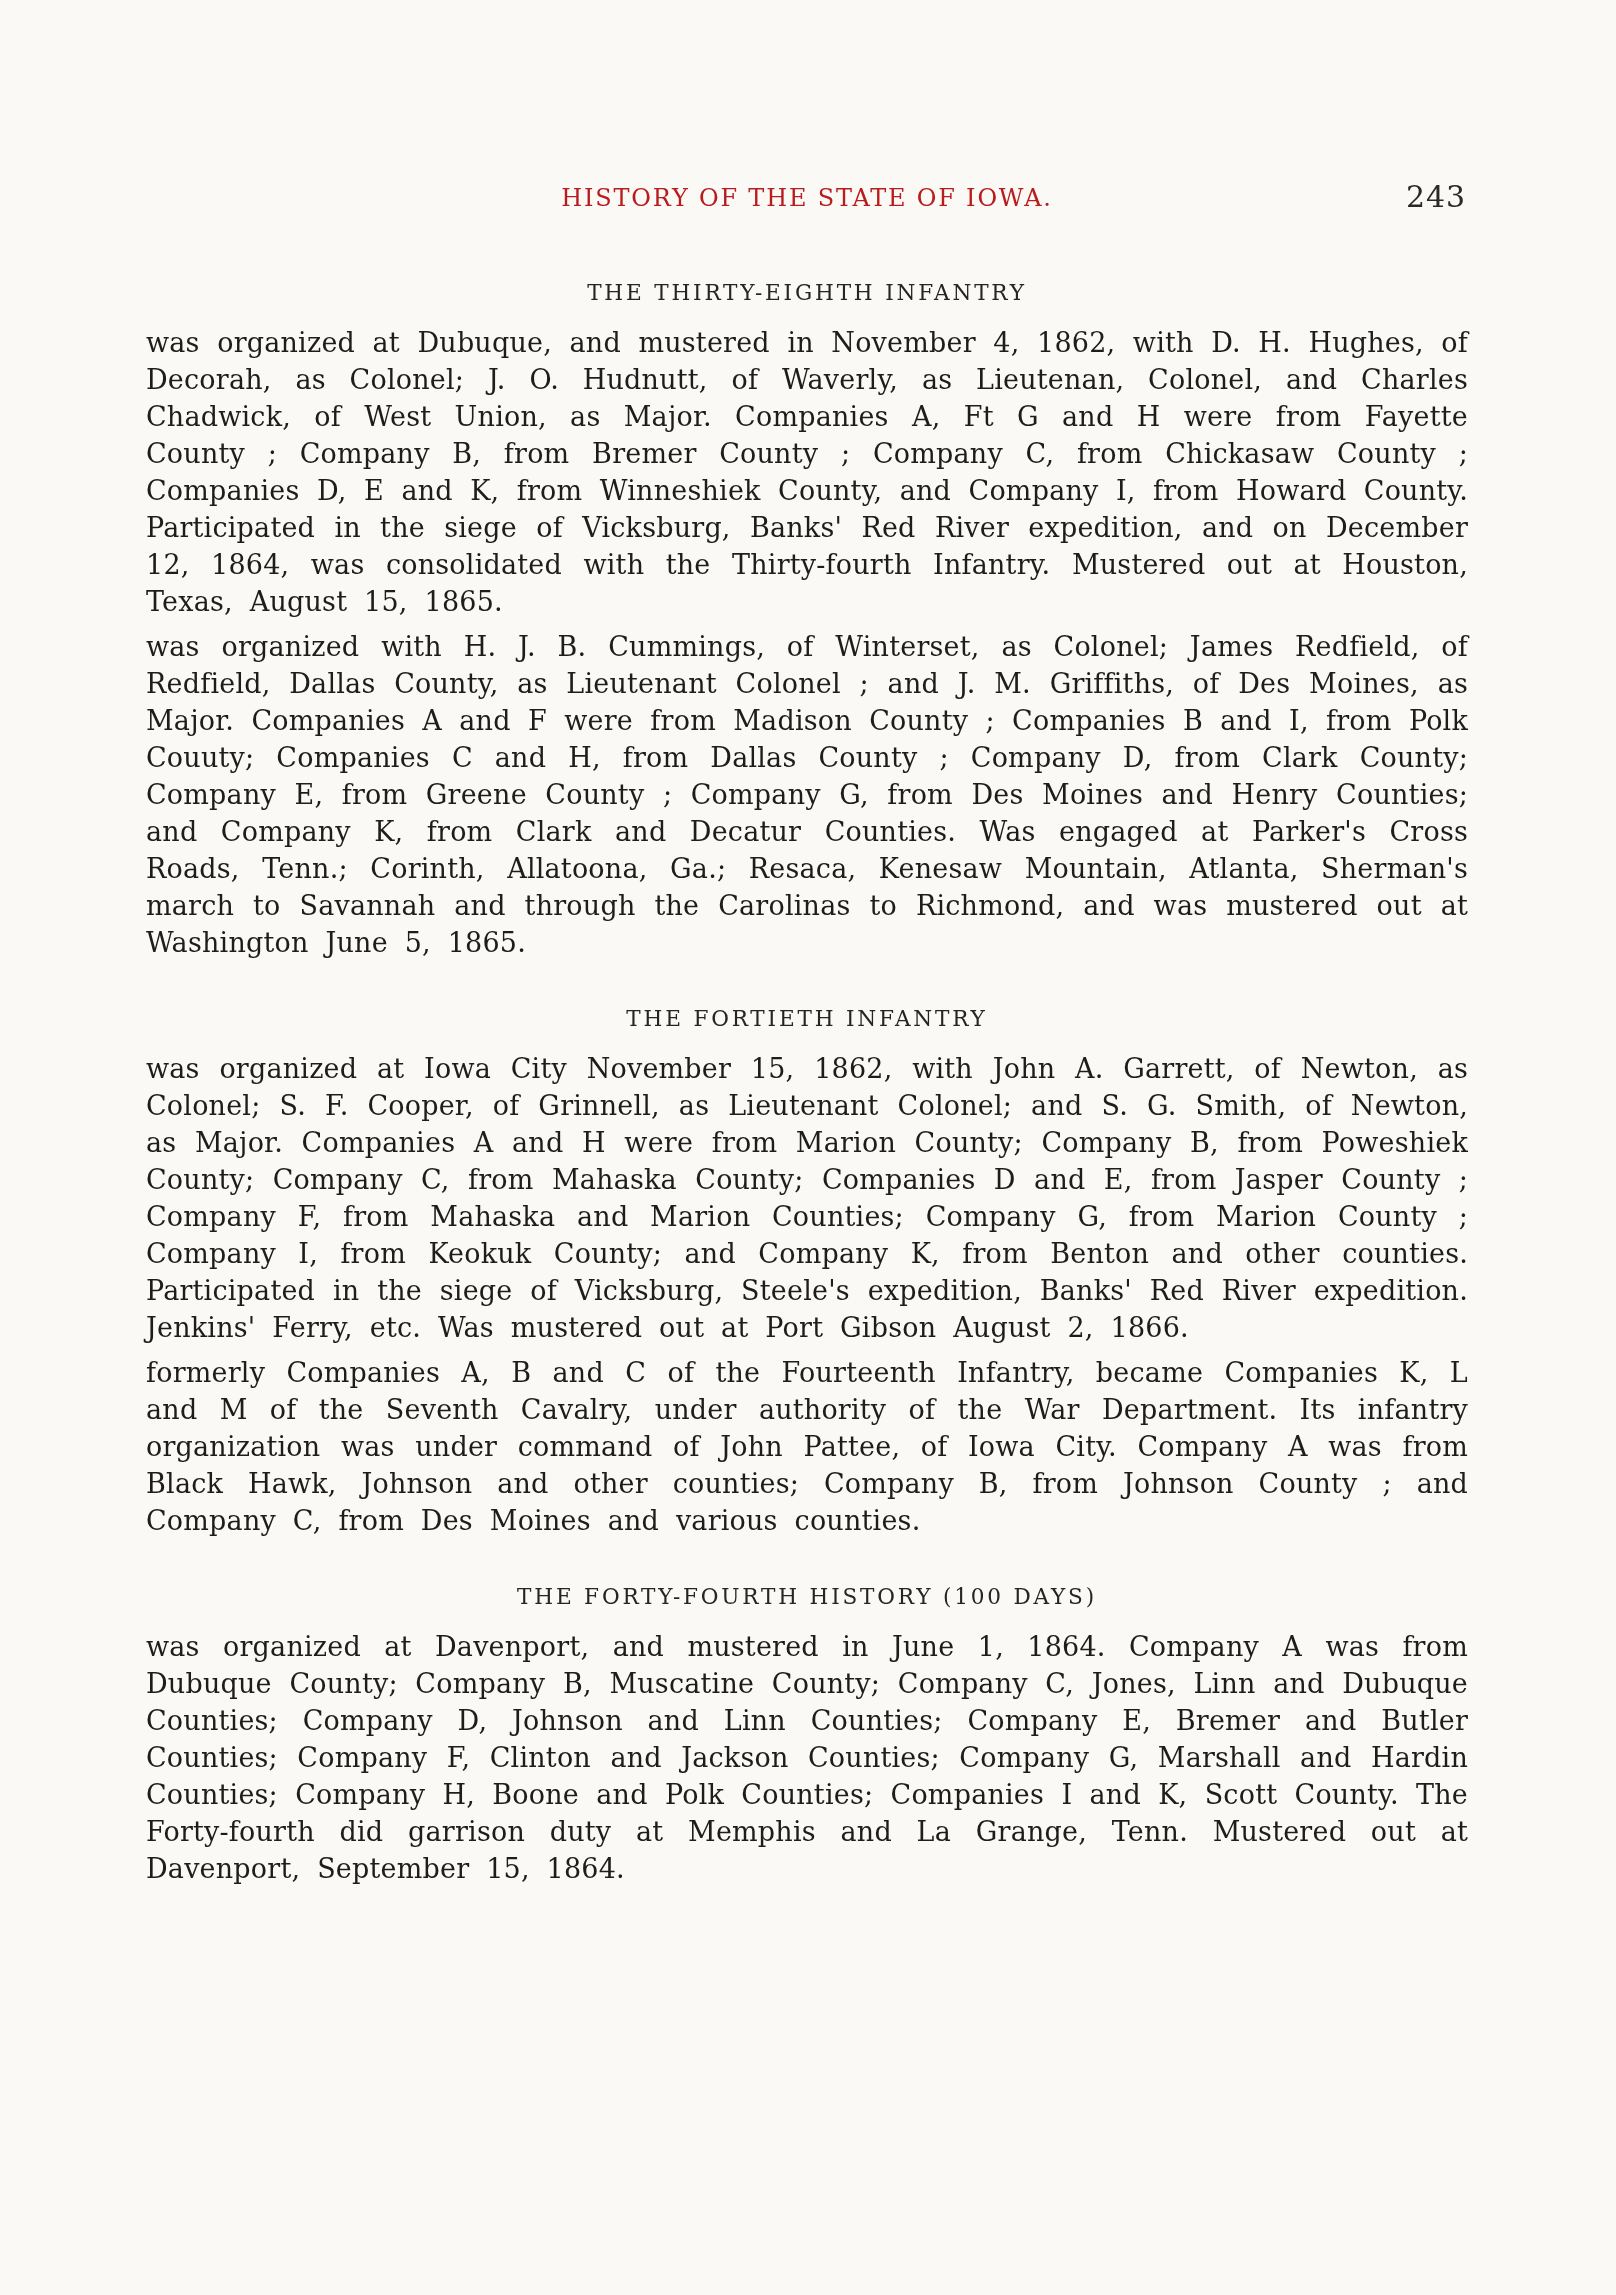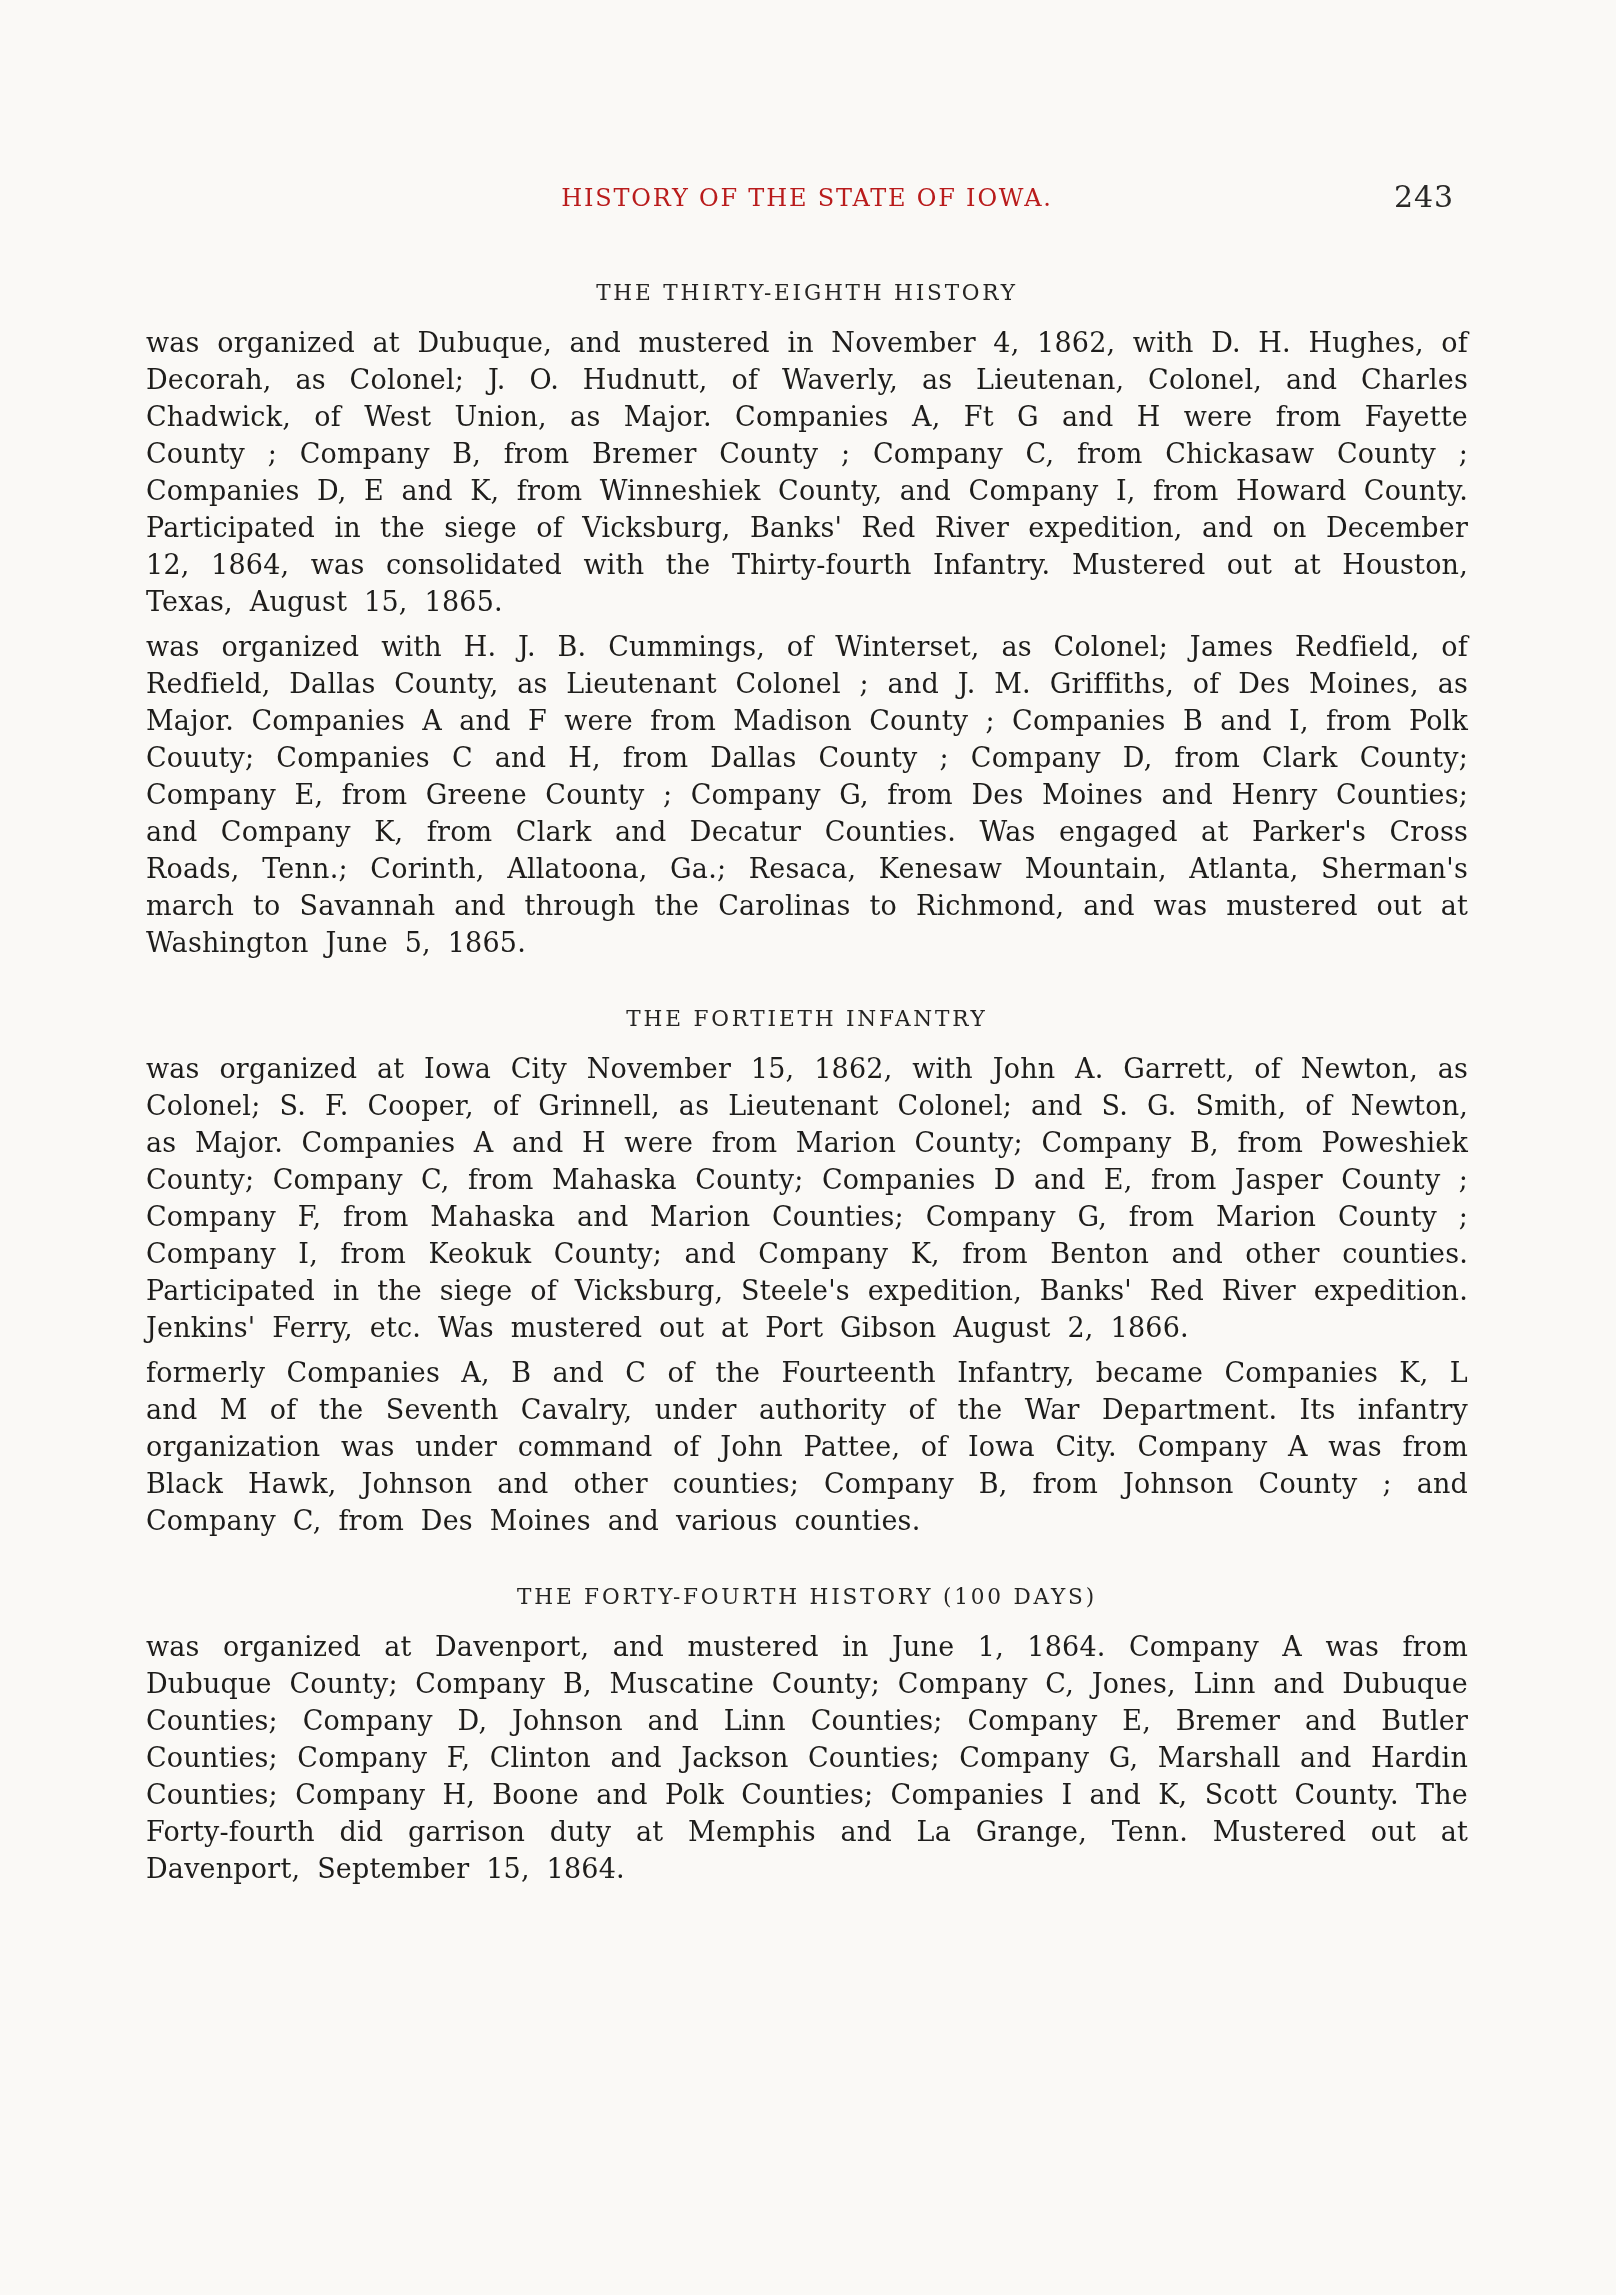--- a/index.html
+++ b/index.html
@@ -27,21 +27,21 @@
     height: 37px;
   }
   .rh-title {
     text-align: center;
     font-size: 24px;
     letter-spacing: 1.8px;
     color: #b91c1c;
   }
   .rh-pageno {
     position: absolute;
-    right: 22px;
+    right: 10px;
     top: -4.6px;
     font-size: 30px;
     letter-spacing: 0.9px;
     color: #2a2927;
   }
   
   section {
     display: block;
   }
   .sec-head {
@@ -70,21 +70,21 @@
 
 <div class="page">
   <div class="content">
 
     <header class="running-head">
       <div class="rh-title">HISTORY OF THE STATE OF IOWA.</div>
       <div class="rh-pageno">243</div>
     </header>
 
     <section>
-      <h2 class="sec-head">THE THIRTY-EIGHTH HISTORY</h2>
+      <h2 class="sec-head">THE THIRTY-EIGHTH INFANTRY</h2>
       <p class="sec-body">was organized at Dubuque, and mustered in November 4, 1862, with D. H. Hughes, of Decorah, as Colonel; J. O. Hudnutt, of Waverly, as Lieutenan, Colonel, and Charles Chadwick, of West Union, as Major. Companies A, Ft G and H were from Fayette County ; Company B, from Bremer County ; Company C, from Chickasaw County ; Companies D, E and K, from Winneshiek County, and Company I, from Howard County. Participated in the siege of Vicksburg, Banks' Red River expedition, and on December 12, 1864, was consolidated with the Thirty-fourth Infantry. Mustered out at Houston, Texas, August 15, 1865.</p>
     </section>
 
     <section>
       <p class="sec-body">was organized with H. J. B. Cummings, of Winterset, as Colonel; James Redfield, of Redfield, Dallas County, as Lieutenant Colonel ; and J. M. Griffiths, of Des Moines, as Major. Companies A and F were from Madison County ; Companies B and I, from Polk Couuty; Companies C and H, from Dallas County ; Company D, from Clark County; Company E, from Greene County ; Company G, from Des Moines and Henry Counties; and Company K, from Clark and Decatur Counties. Was engaged at Parker's Cross Roads, Tenn.; Corinth, Allatoona, Ga.; Resaca, Kenesaw Mountain, Atlanta, Sherman's march to Savannah and through the Carolinas to Richmond, and was mustered out at Washington June 5, 1865.</p>
     </section>
 
     <section>
       <h2 class="sec-head">THE FORTIETH INFANTRY</h2>
       <p class="sec-body">was organized at Iowa City November 15, 1862, with John A. Garrett, of Newton, as Colonel; S. F. Cooper, of Grinnell, as Lieutenant Colonel; and S. G. Smith, of Newton, as Major. Companies A and H were from Marion County; Company B, from Poweshiek County; Company C, from Mahaska County; Companies D and E, from Jasper County ; Company F, from Mahaska and Marion Counties; Company G, from Marion County ; Company I, from Keokuk County; and Company K, from Benton and other counties. Participated in the siege of Vicksburg, Steele's expedition, Banks' Red River expedition. Jenkins' Ferry, etc. Was mustered out at Port Gibson August 2, 1866.</p>

